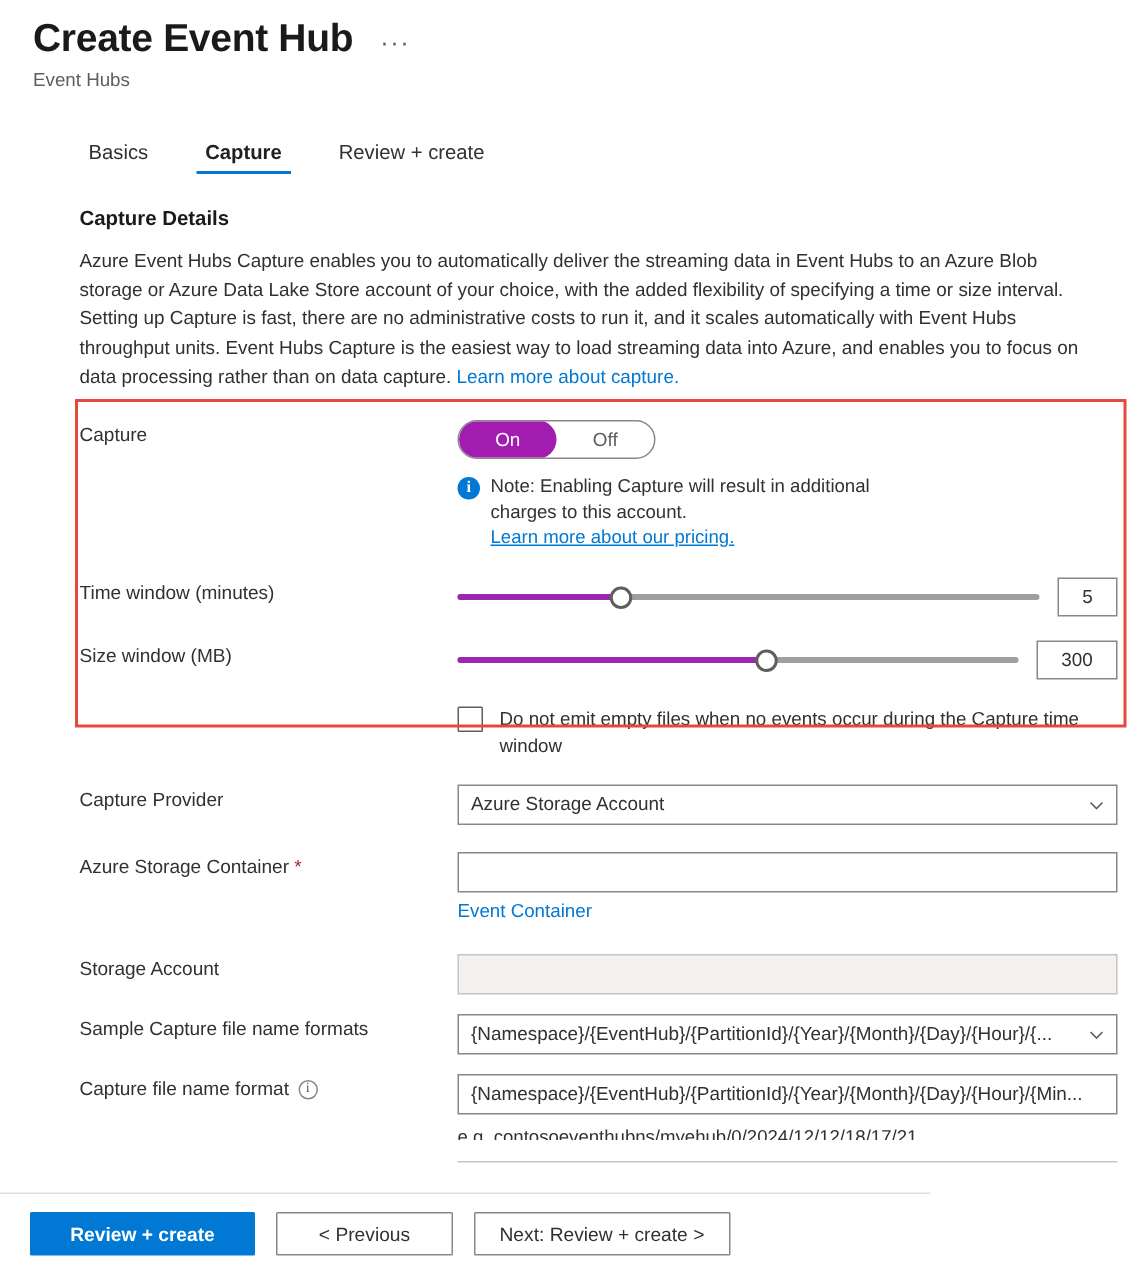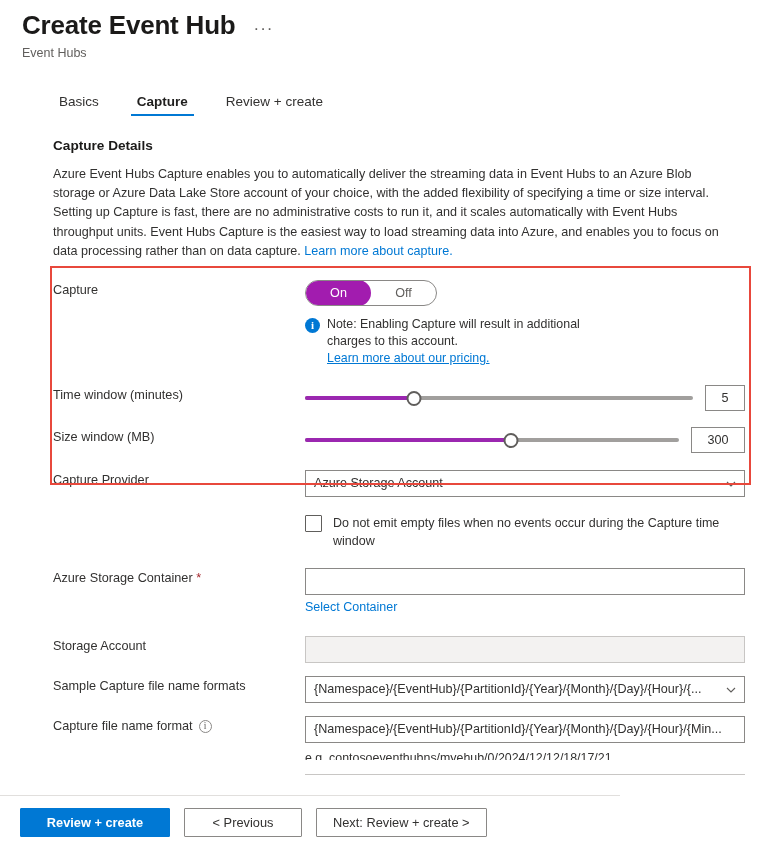--- a/index.html
+++ b/index.html
@@ -247,46 +247,46 @@
               <div class="track"></div>
               <div class="fill" id="sw-fill" style="width: 55%; background: rgb(155, 39, 176);"></div>
               <div class="thumb" id="sw-thumb" style="left: 55%;"></div>
             </div>
             <div class="numbox w-wide">300</div>
           </div>
         </div>
       </div>
 
       <div class="row" style="margin-top:17px;">
+        <div class="row-label"></div>
+        <div class="row-control">
+          <div class="check-row">
+            <div class="checkbox"></div>
+            <div class="check-label">Do not emit empty files when no events occur during the Capture time window</div>
+          </div>
+        </div>
+      </div>
+
+      <div class="row" style="margin-top:17px;">
         <div class="row-label">Capture Provider</div>
         <div class="row-control">
           <div class="ctl dd">
             <span>Azure Storage Account</span>
             <svg class="chev" viewBox="0 0 10 10">
                 <path d="M1 3 L5 7 L9 3" stroke="#605e5c" stroke-width="1.1" fill="none"></path>
               </svg>
           </div>
         </div>
       </div>
 
-      <div class="row" style="margin-top:17px;">
-        <div class="row-label"></div>
-        <div class="row-control">
-          <div class="check-row">
-            <div class="checkbox"></div>
-            <div class="check-label">Do not emit empty files when no events occur during the Capture time window</div>
-          </div>
-        </div>
-      </div>
-
       <div class="row" style="margin-top:18px;">
         <div class="row-label"><span>Azure Storage Container</span> <span class="req">*</span></div>
         <div class="row-control">
           <div class="ctl"></div>
-          <div class="sublink"><a class="link">Select Container</a></div>
+          <div class="sublink"><a class="link">Event Container</a></div>
         </div>
       </div>
 
       <div class="row" style="margin-top:22px;">
         <div class="row-label">Storage Account</div>
         <div class="row-control">
           <div class="ctl disabled"></div>
         </div>
       </div>
 

